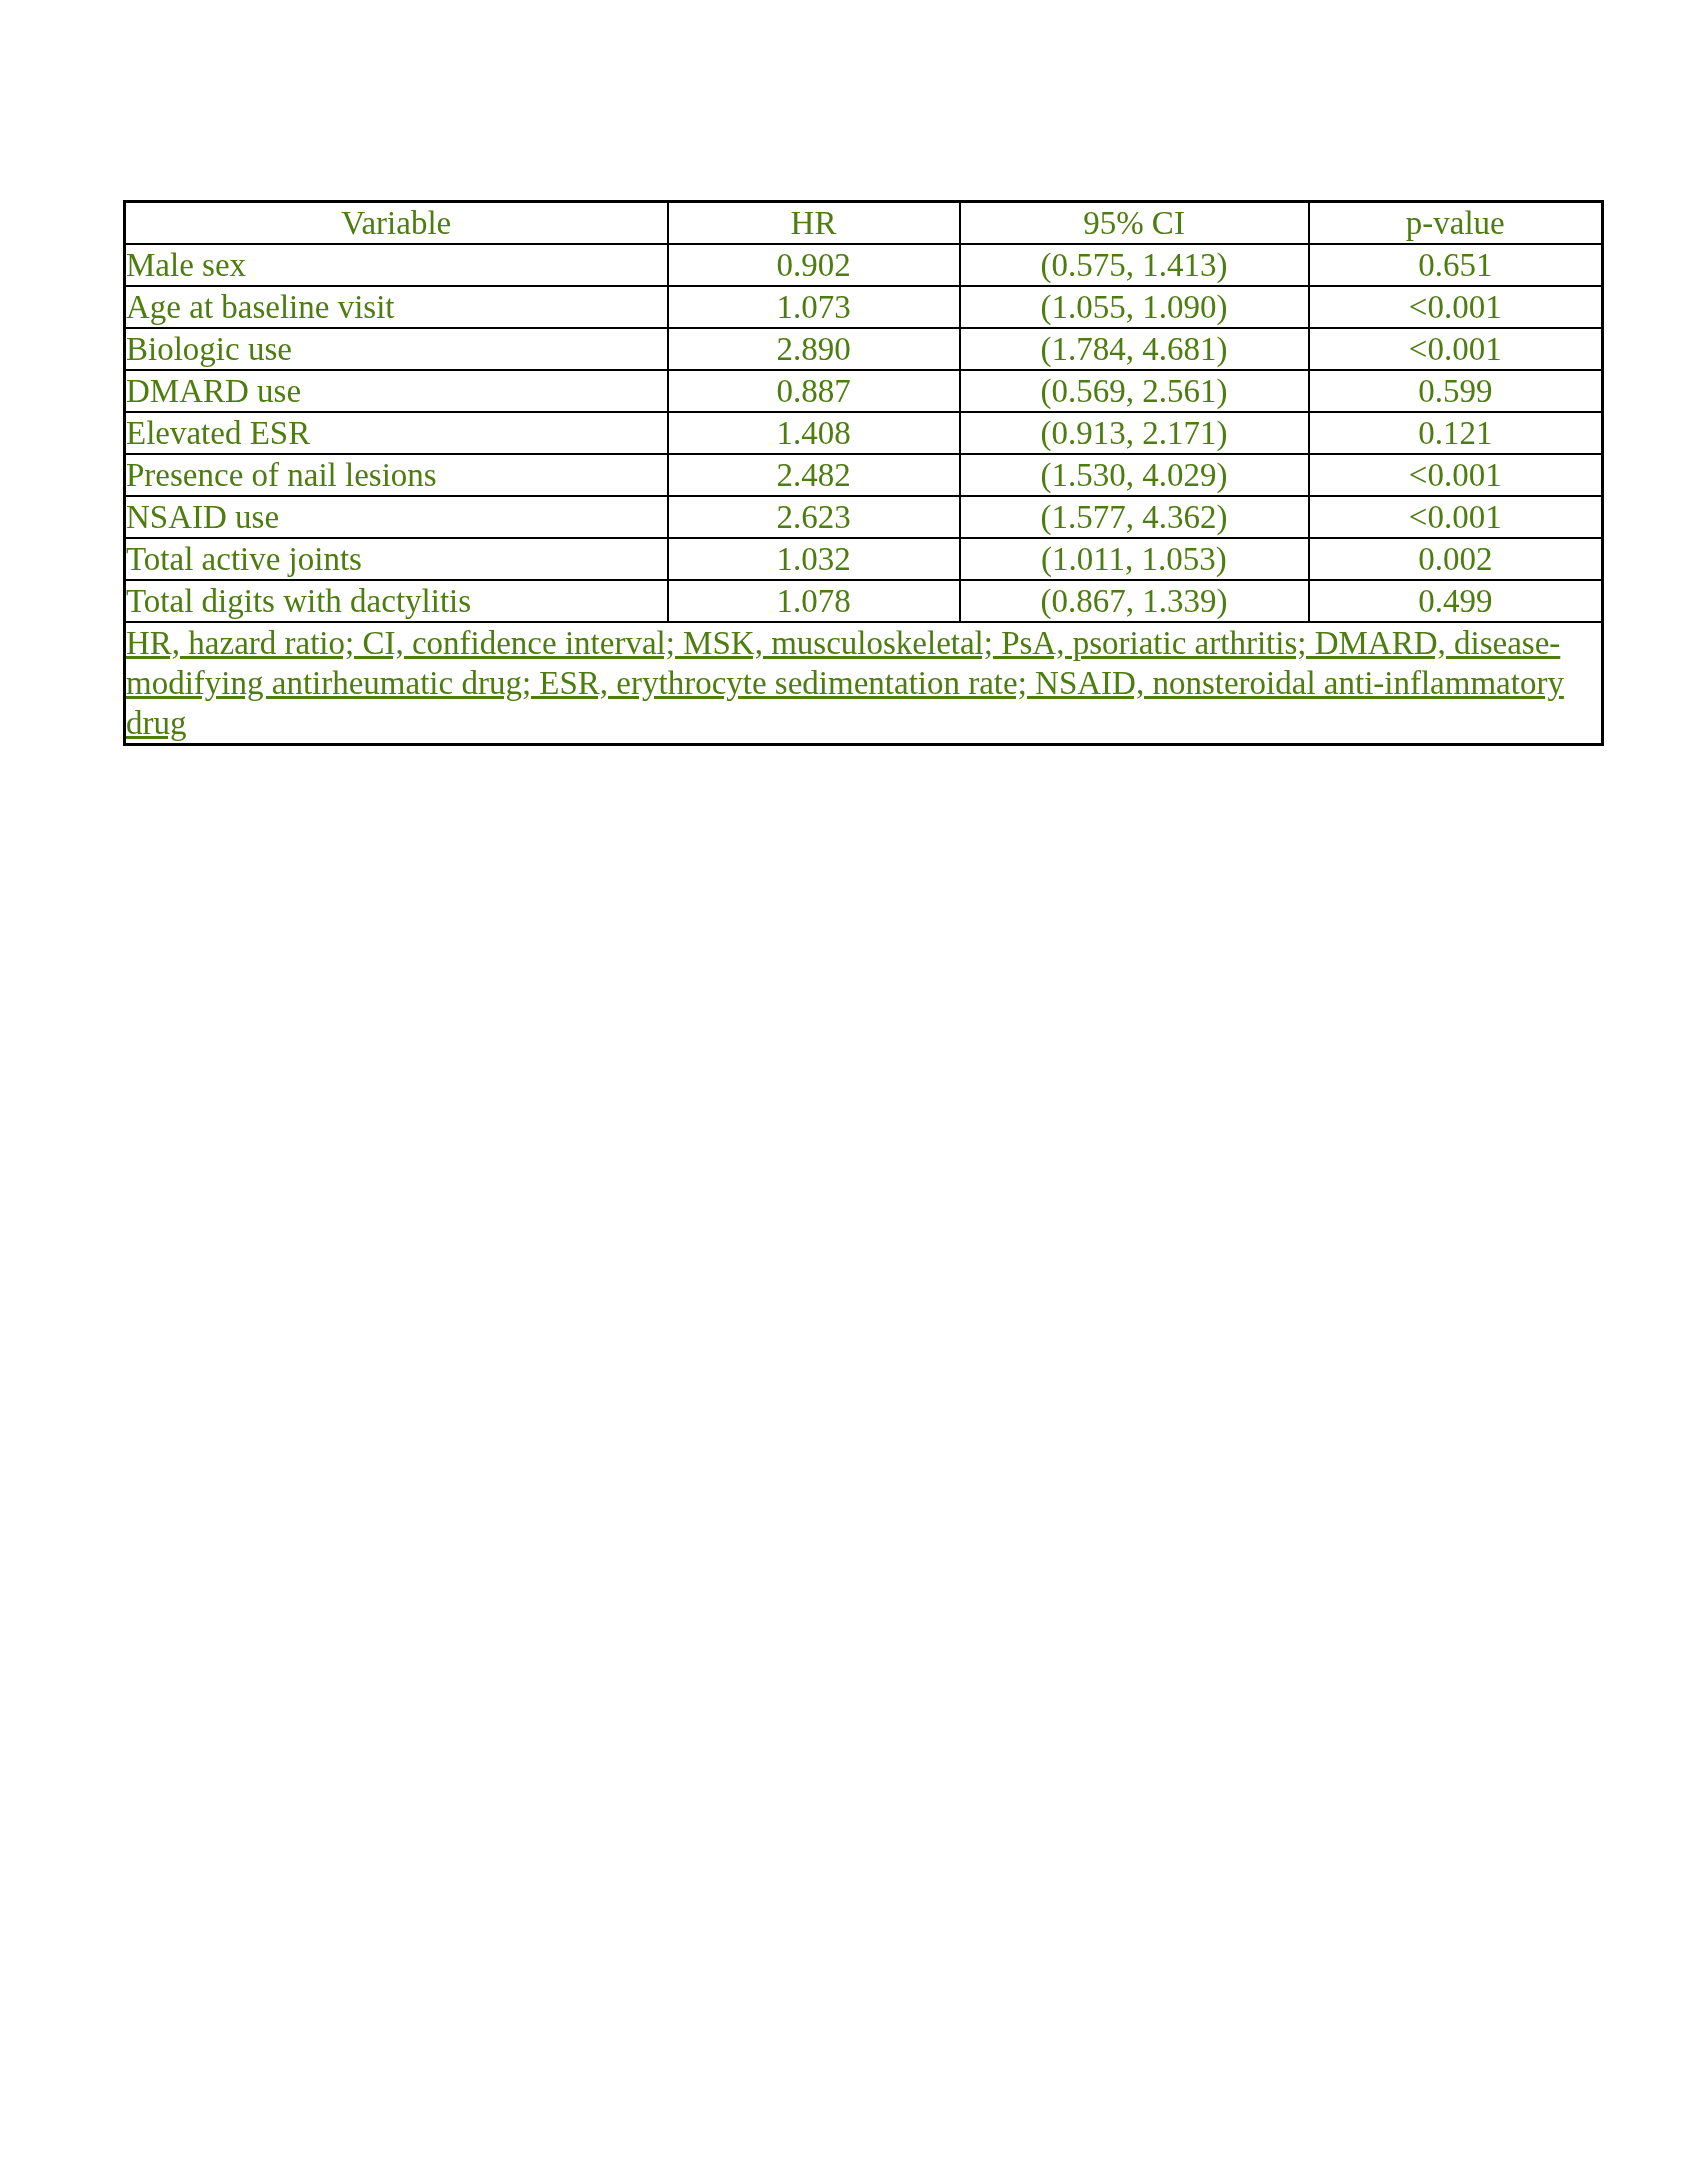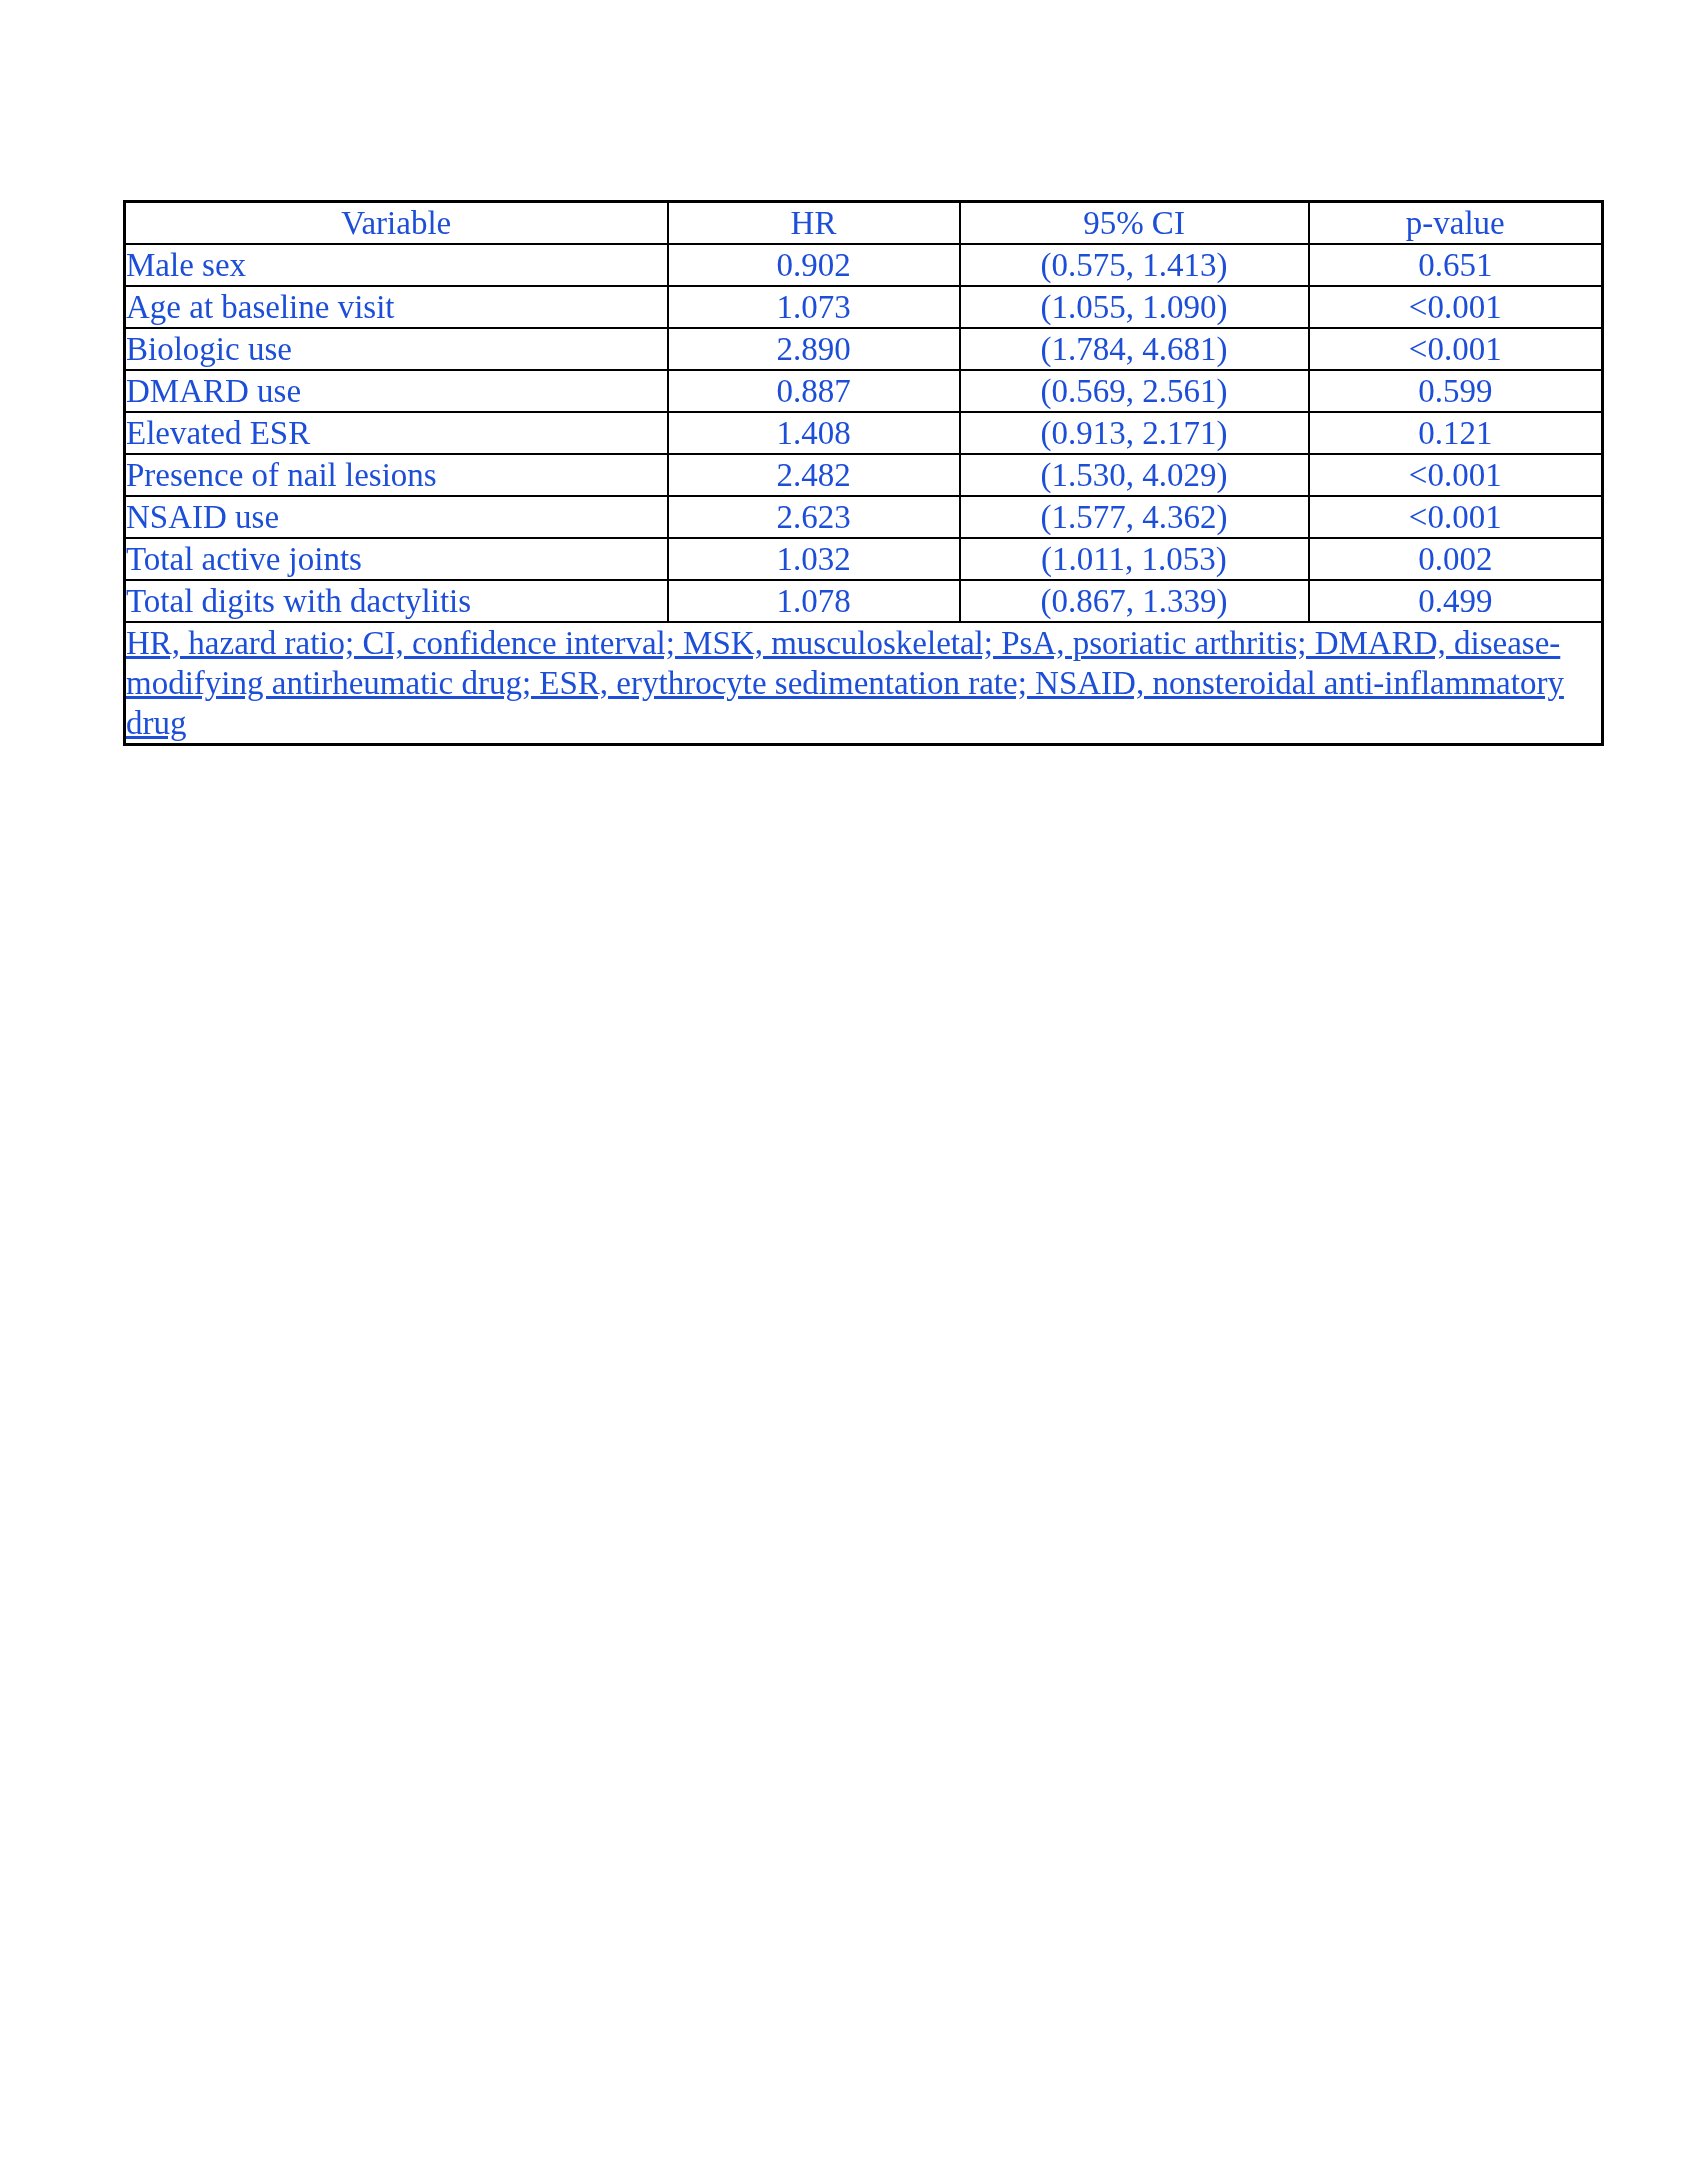--- a/index.html
+++ b/index.html
@@ -6,21 +6,21 @@
     margin: 0;
     padding: 0;
     background: #ffffff;
   }
   .page {
     position: relative;
     width: 1683px;
     height: 2178px;
     background: #ffffff;
     font-family: "Liberation Serif", "DejaVu Serif", serif;
-    color: #1d4ed8;
+    color: #4d7c0f;
     overflow: hidden;
   }
   table.results {
     position: absolute;
     left: 123px;
     top: 200px;
     width: 1478px;
     border-collapse: collapse;
     table-layout: fixed;
     border: 3px solid #000000;

